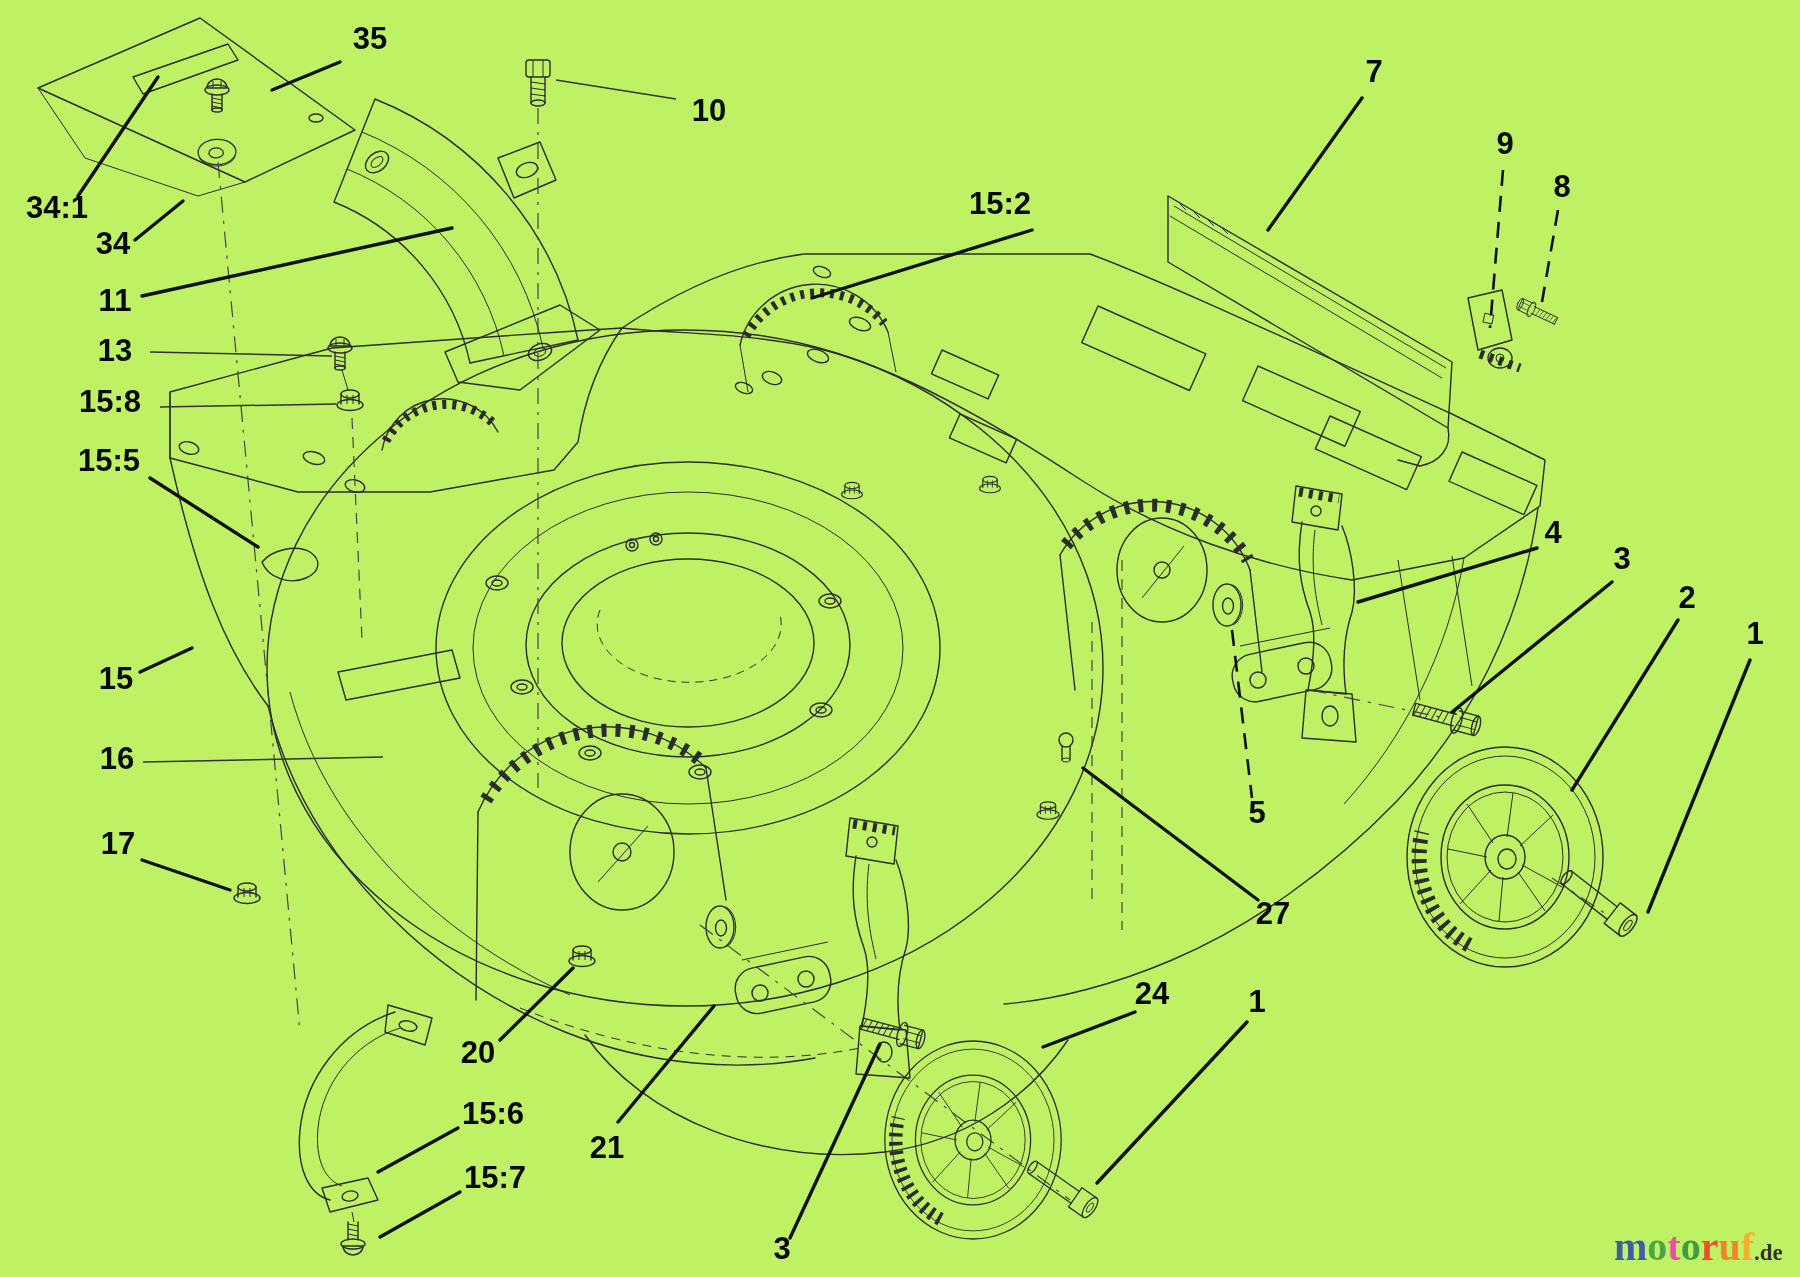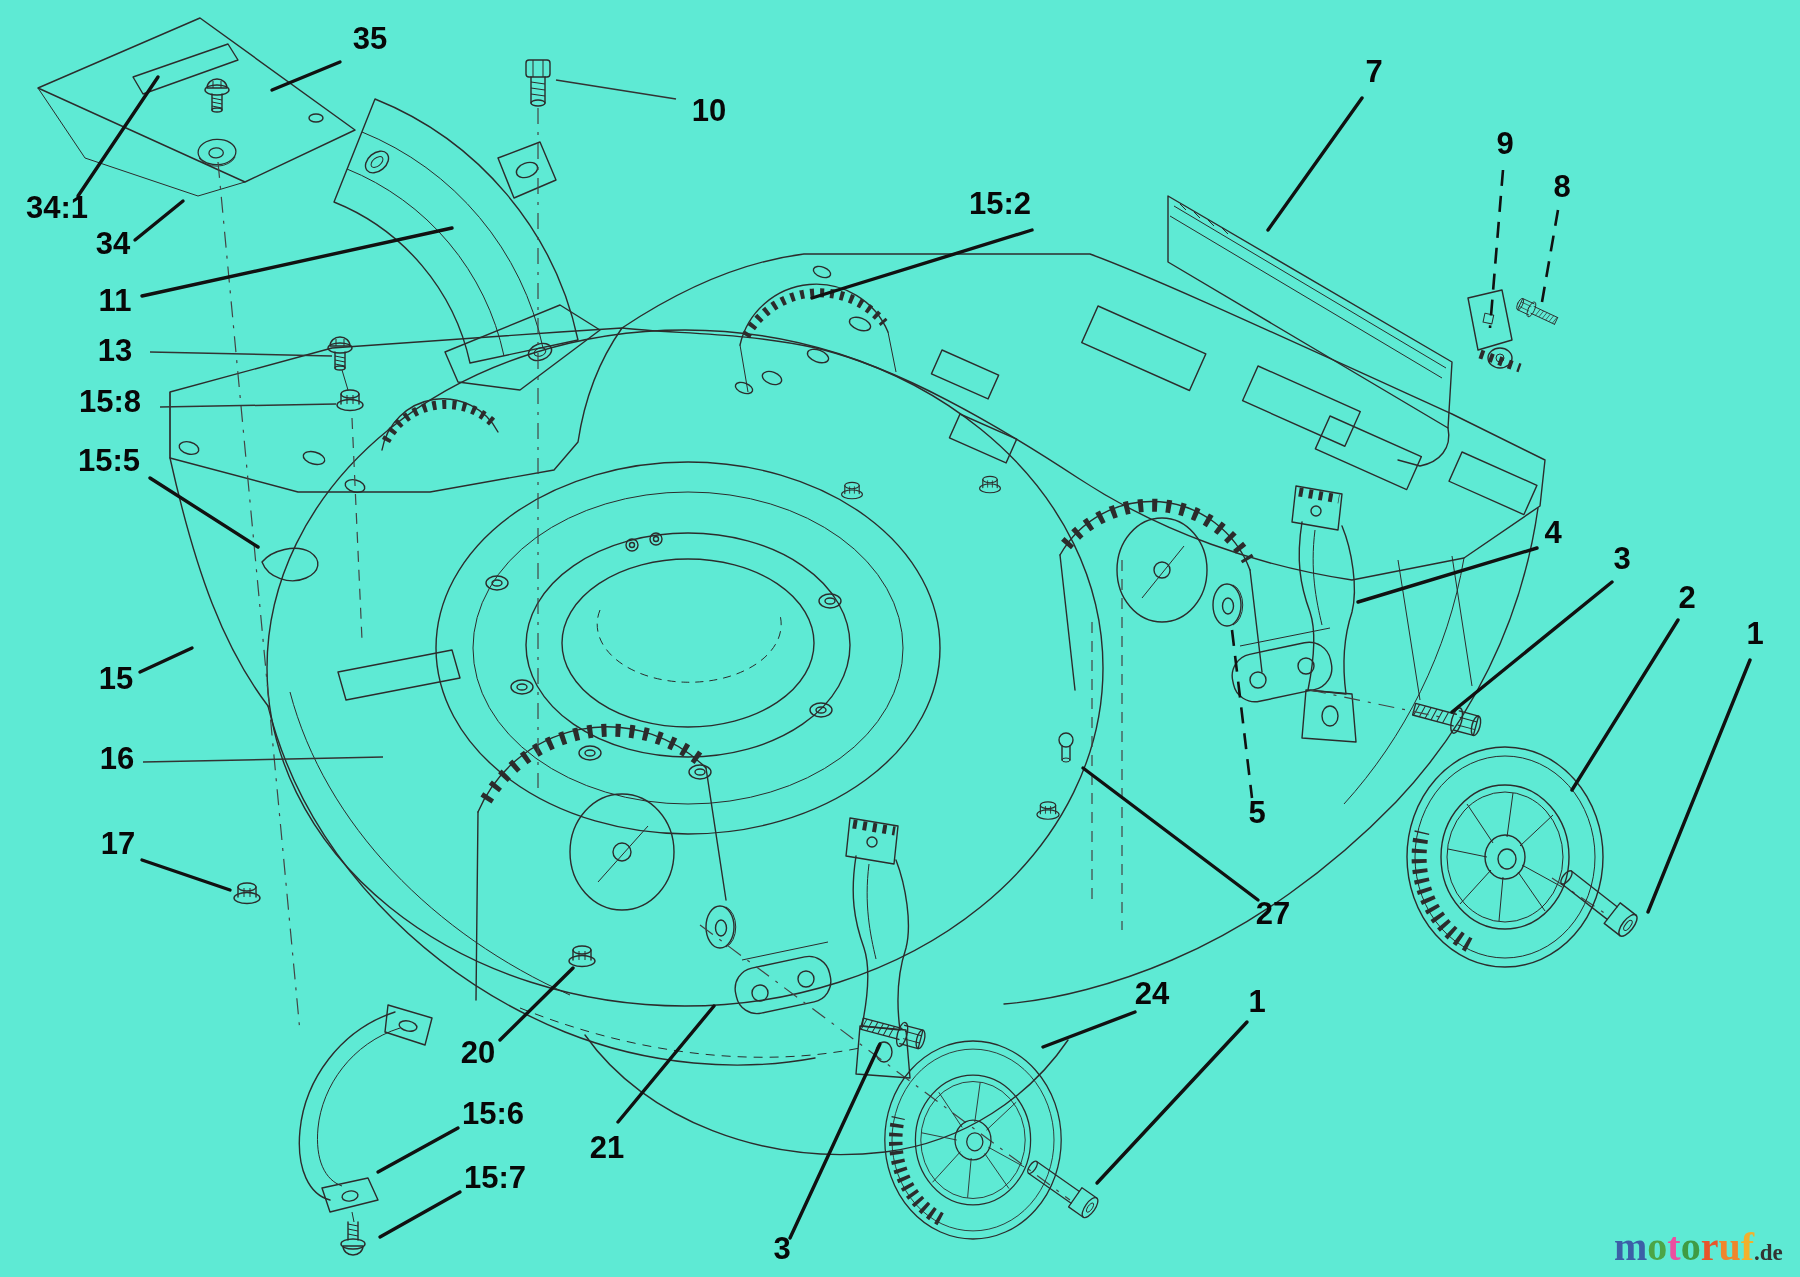--- a/index.html
+++ b/index.html
@@ -1,17 +1,17 @@
 <!DOCTYPE html>
 <html><head>
 <meta charset="utf-8">
 <style>
   html,body{margin:0;padding:0;background:#888;}
   #stage{
-    position:relative;width:1800px;height:1277px;background:#5eead4;
+    position:relative;width:1800px;height:1277px;background:#bef264;
     font-family:"Liberation Sans", sans-serif;overflow:hidden;
   }
   svg{display:block;}
   .ln{fill:none;stroke:#2c2c2c;stroke-width:1.4;stroke-linejoin:round;stroke-linecap:round;}
   .lnt{fill:none;stroke:#2c2c2c;stroke-width:1;stroke-linejoin:round;}
   .teeth{fill:none;stroke:#2c2c2c;stroke-width:13;stroke-dasharray:5 9;}
   .teeth-sm{fill:none;stroke:#2c2c2c;stroke-width:9;stroke-dasharray:4 6;}
   .tread{fill:none;stroke:#2c2c2c;stroke-width:15;stroke-dasharray:4 6;}
   .leader{fill:none;stroke:#111;stroke-width:3.4;stroke-linecap:round;}
   .leader-thin{fill:none;stroke:#333;stroke-width:1.5;}

